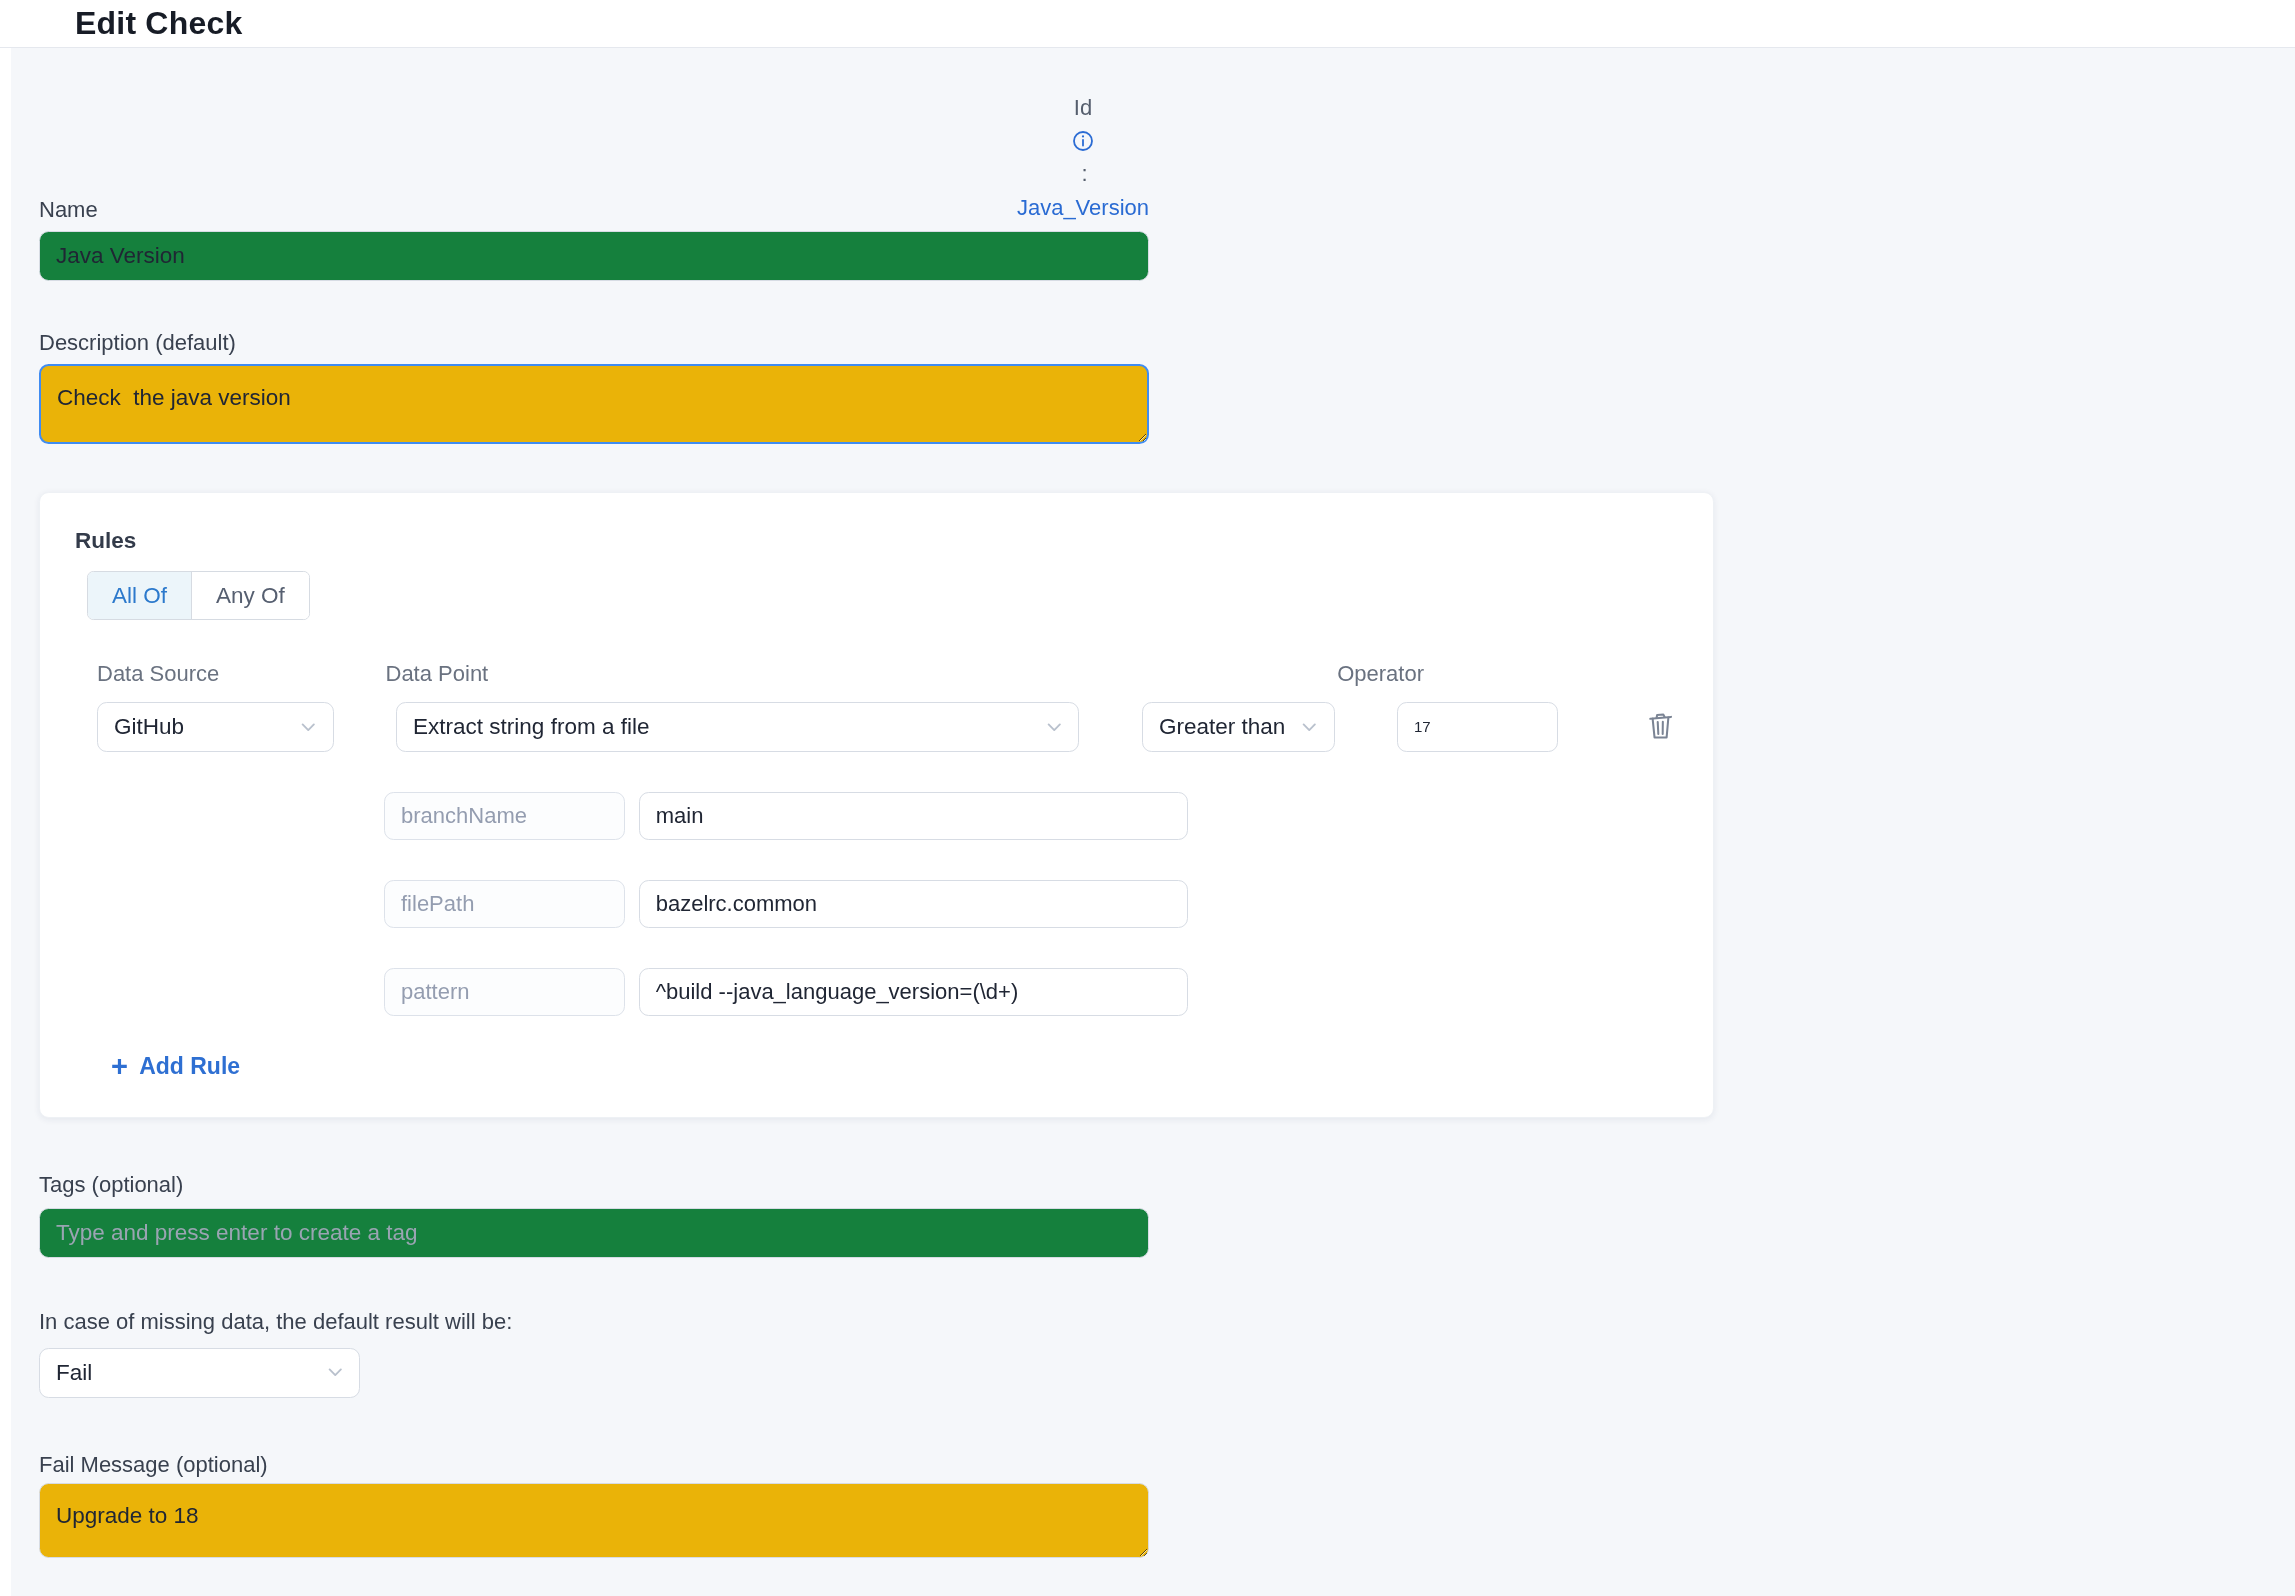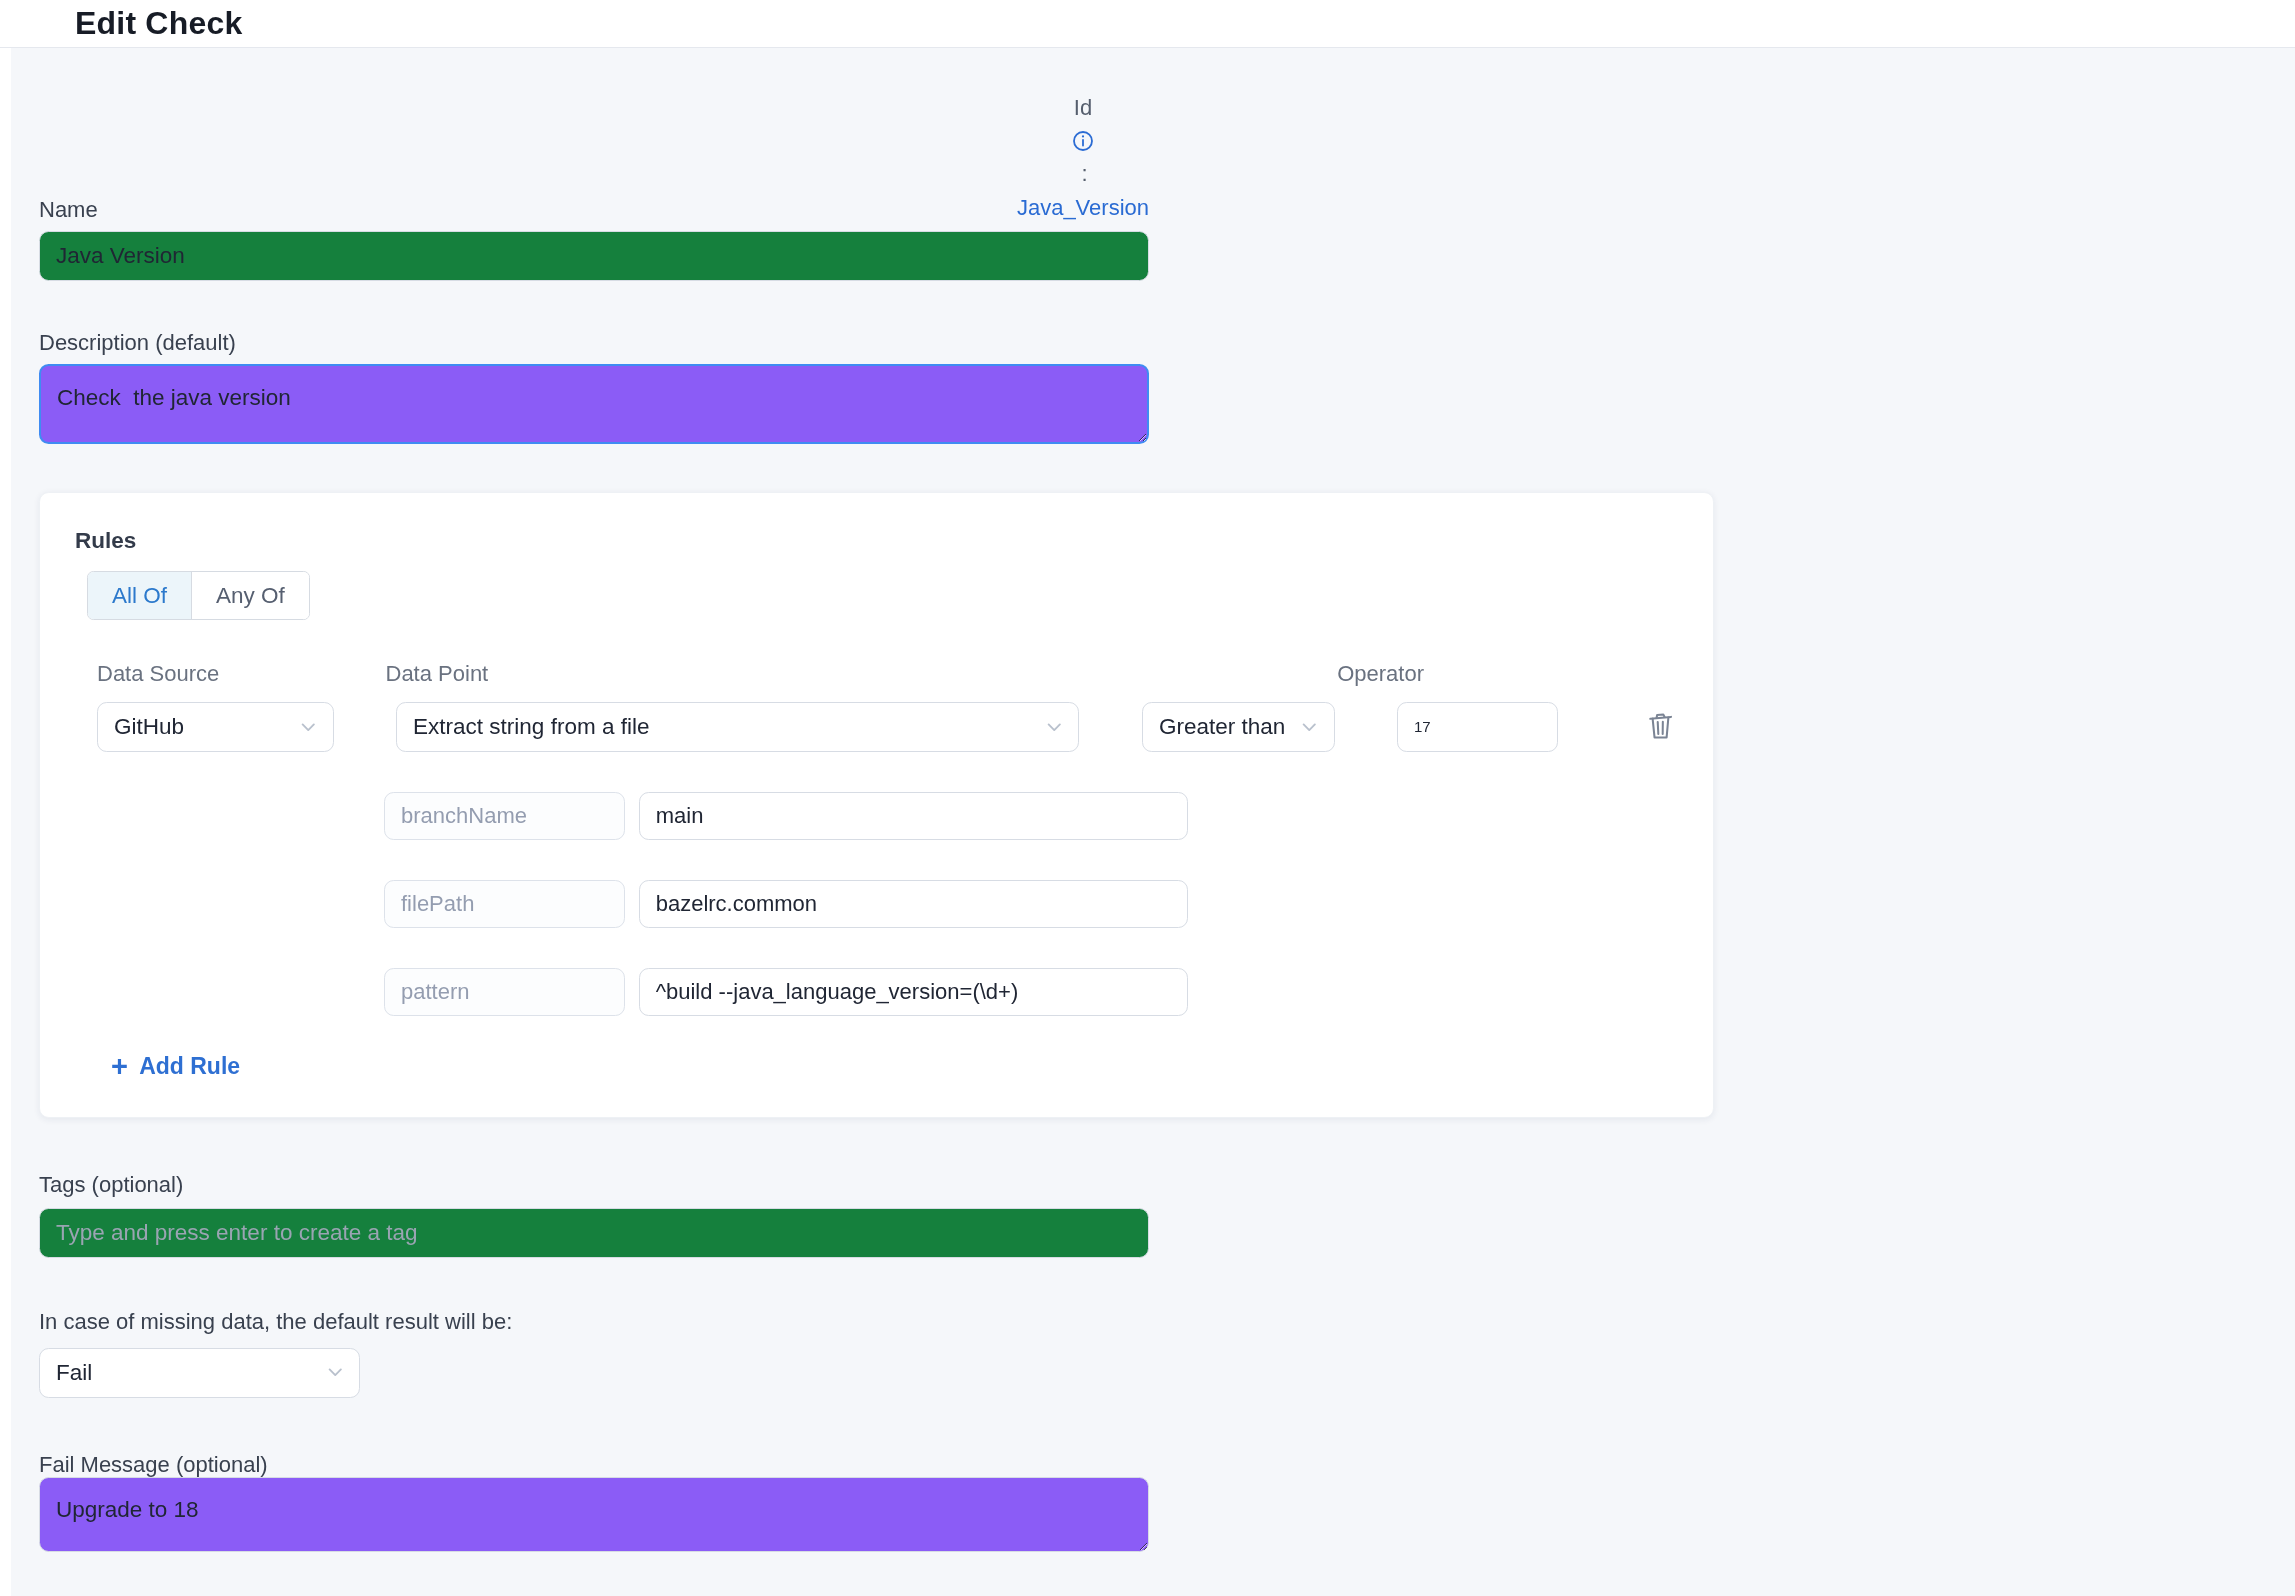--- a/index.html
+++ b/index.html
@@ -25,28 +25,28 @@
   .info-icon { width:24px; height:24px; display:inline-block; }
 
   input.text-input {
     display:block; height:50px; width:1110px; background:#15803d;
     border:1.6px solid #d7dce4; border-radius:9.6px; padding:0 16px;
     font-size:22.5px; color:#202634; font-family:"Liberation Sans", sans-serif; outline:none;
   }
   input.text-input::placeholder { color:#9aa4b2; }
 
   textarea.area {
-    display:block; width:1110px; background:#8b5cf6;
+    display:block; width:1110px; background:#eab308;
     border:1.6px solid #d7dce4; border-radius:9.6px; padding:19px 16px;
     font-size:22.5px; color:#202634; font-family:"Liberation Sans", sans-serif;
     resize:vertical; outline:none; line-height:26px;
   }
   textarea.focused { border:2.4px solid #3f8cf2; }
   .desc-area { margin-top:9.6px; height:80px; }
-  .fm-area   { margin-top:1px; height:75px; }
+  .fm-area   { margin-top:7px; height:75px; }
 
   .mt-label1 { margin-top:51px; }
 
   .rules-card {
     margin-top:48px; width:1675px; background:#ffffff;
     border:0.8px solid #eef1f5; border-radius:9.6px;
     box-shadow:0 1.6px 6.4px rgba(25,45,85,0.07);
     padding:35px 35px 37px 35px;
   }
   .rules-title { font-size:22.5px; font-weight:600; color:#333b4a; }

